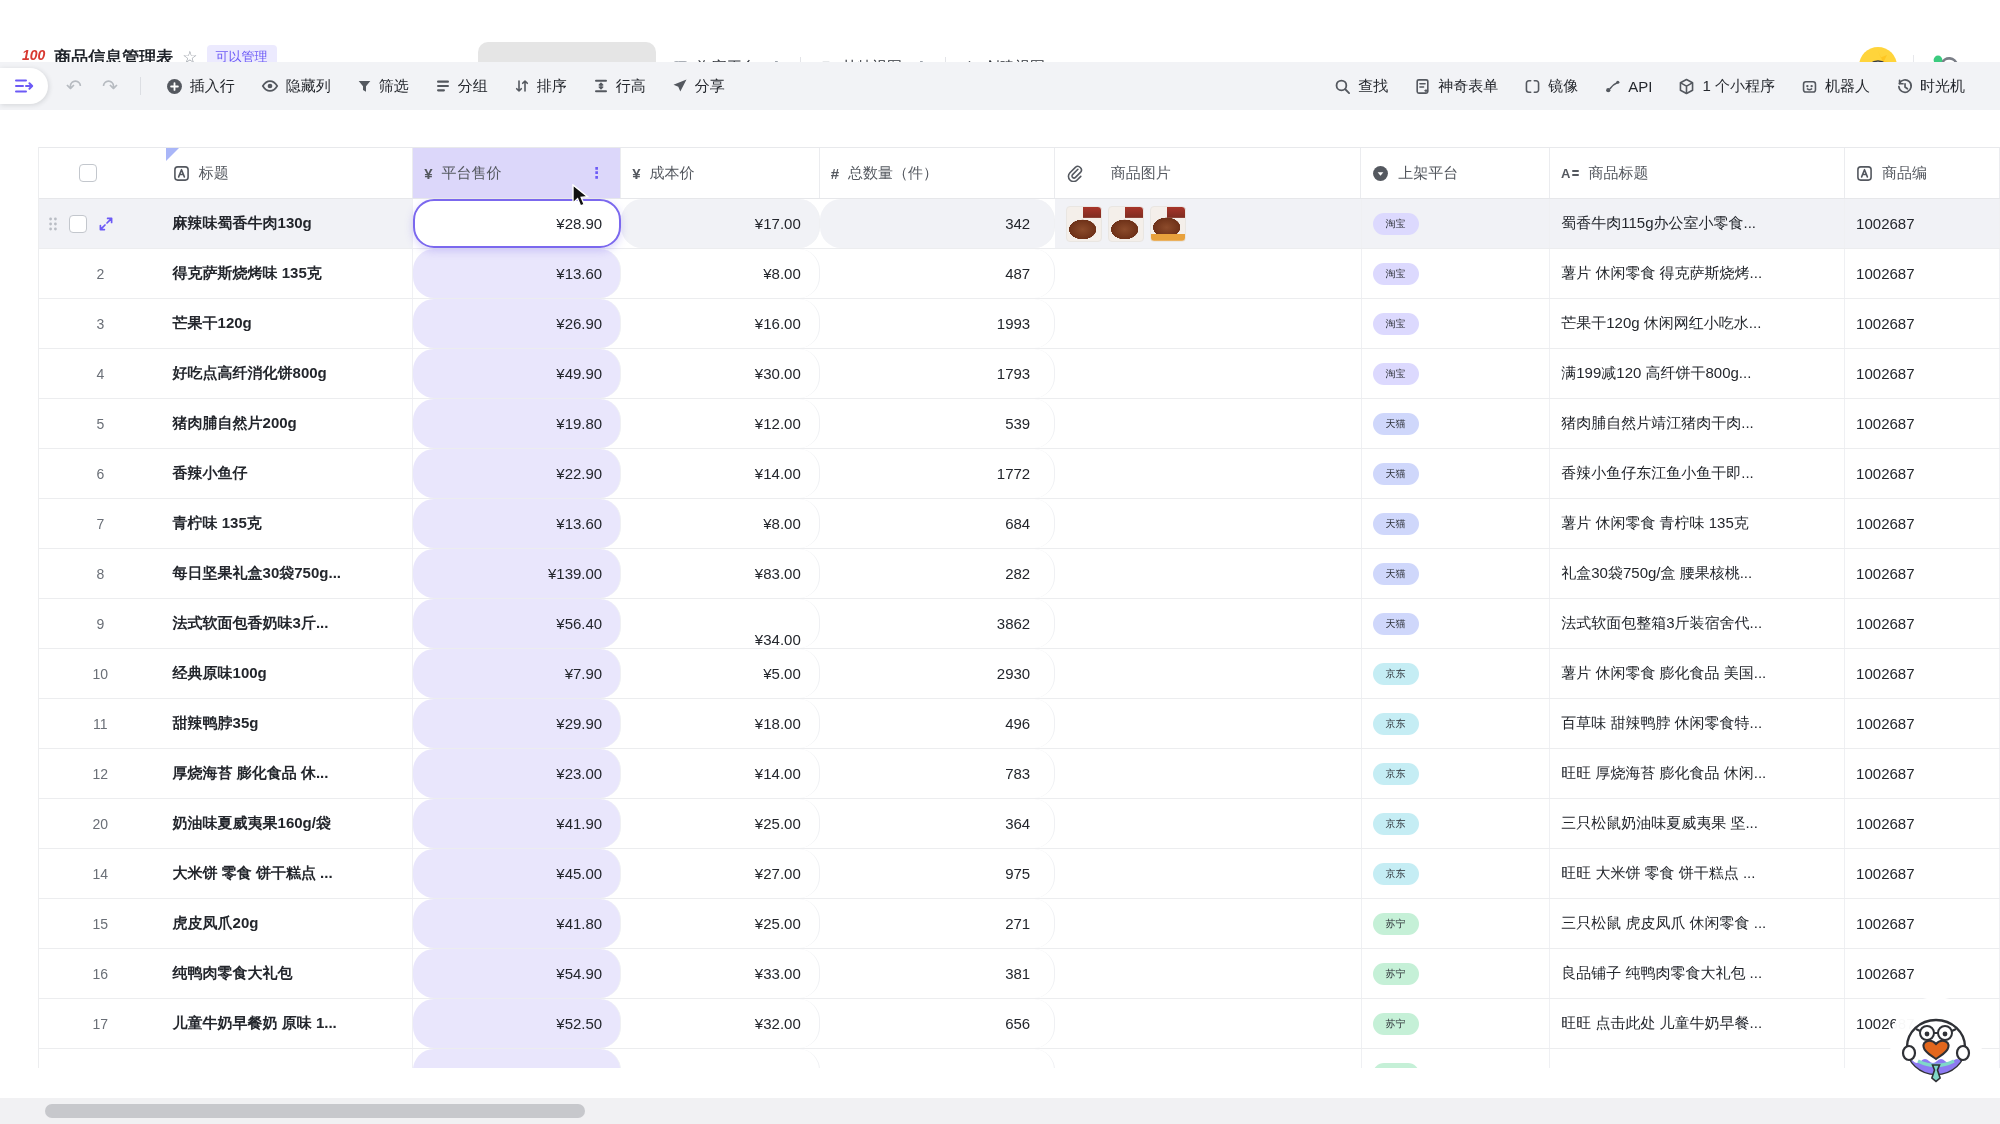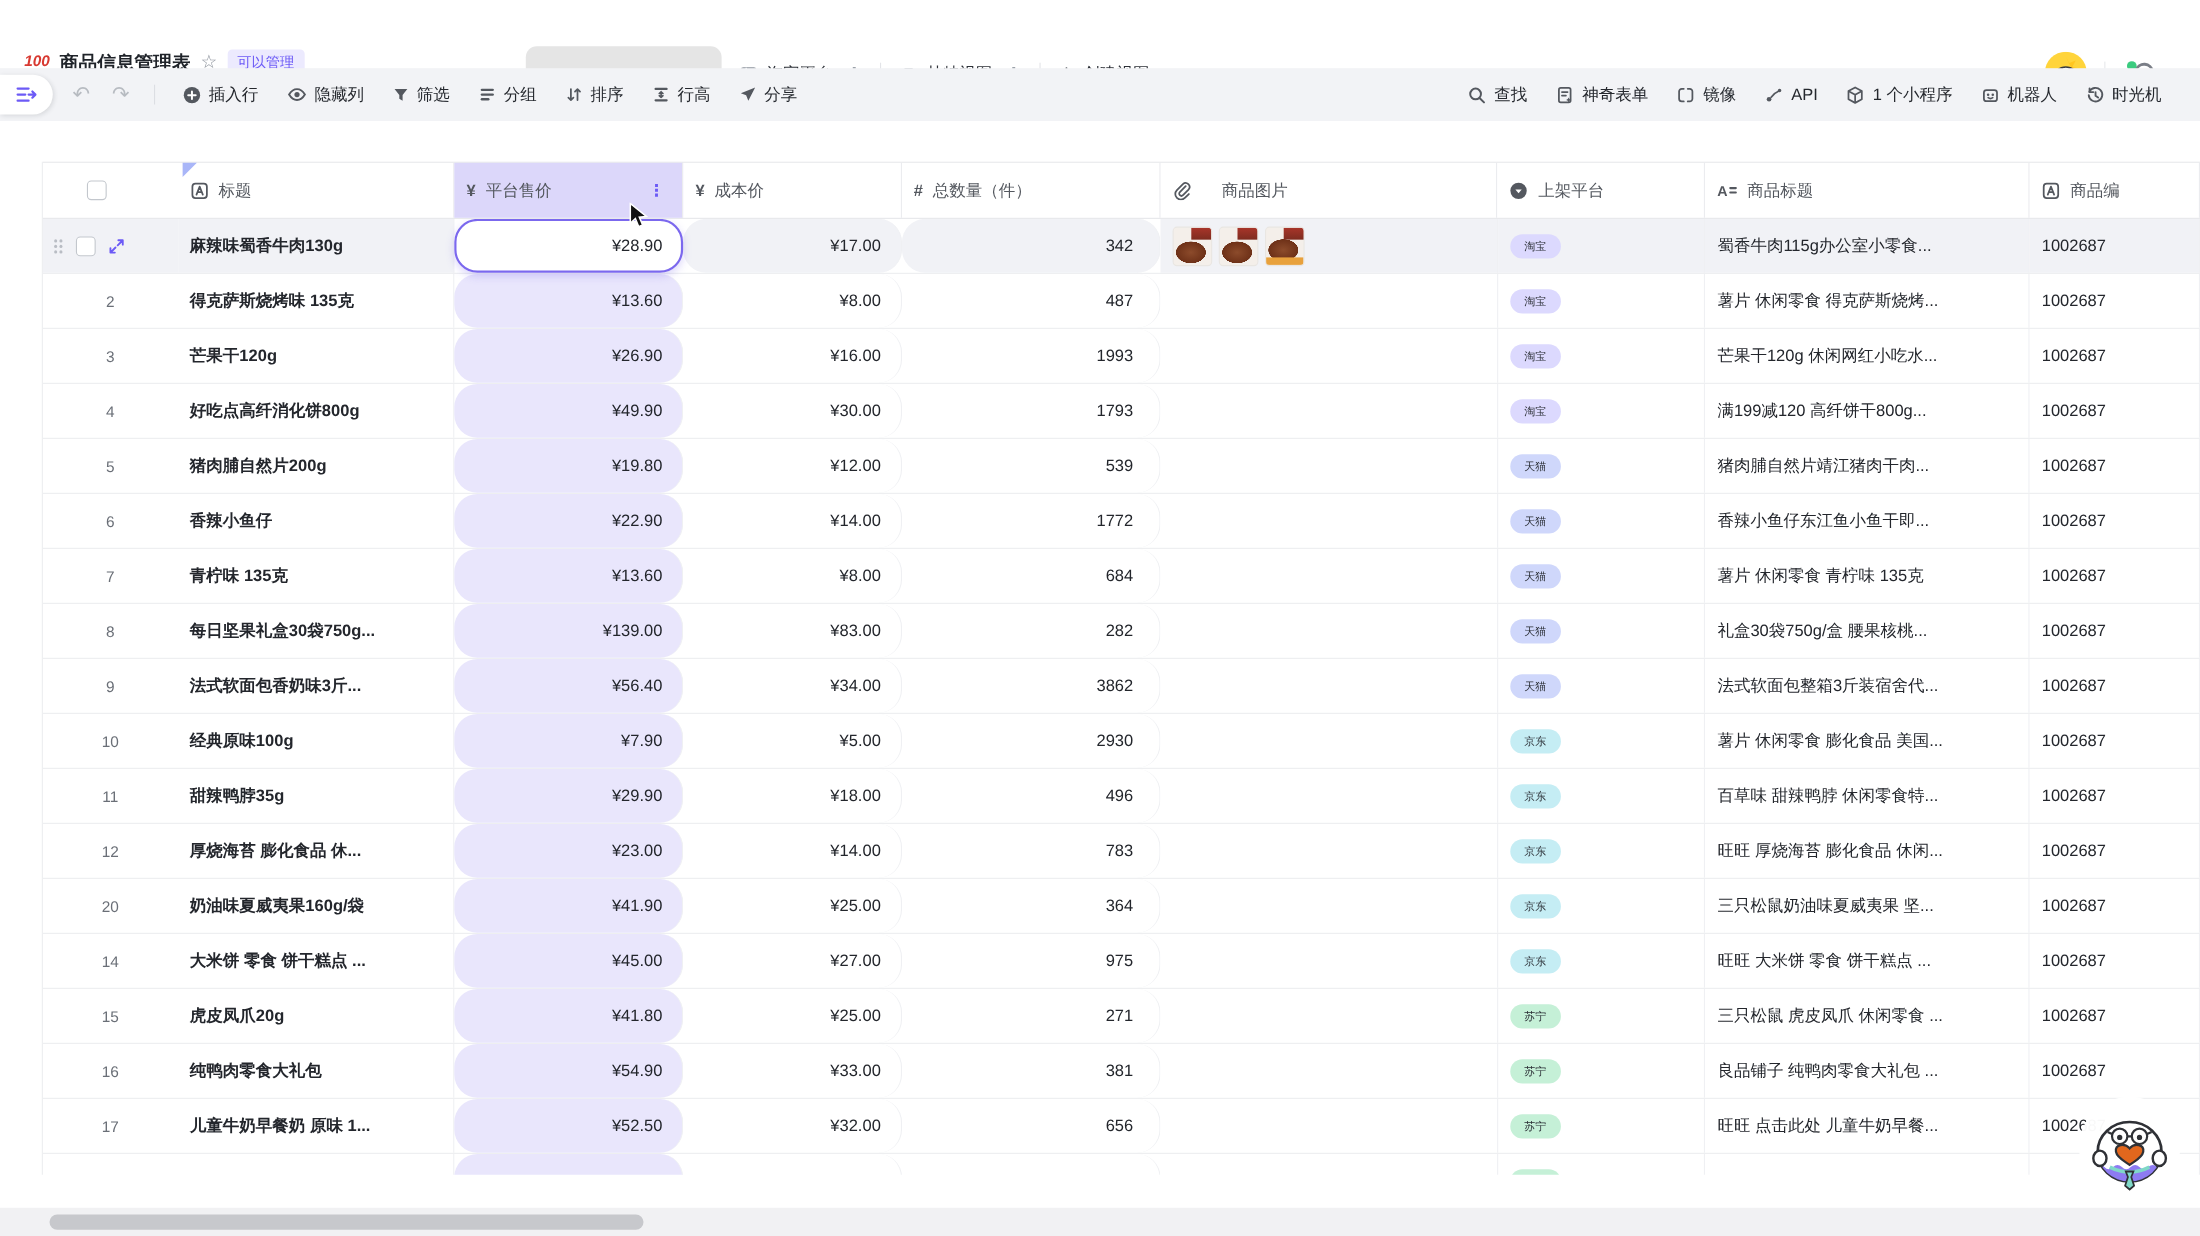--- a/index.html
+++ b/index.html
@@ -611,21 +611,21 @@
       <div class="row">
         <div class="cell sel-col" style="width: 127px;">
           <span>9</span>
         </div>
         <div class="cell" style="width: 260px;">
           <span style="font-weight:700;">法式软面包香奶味3斤...</span>
         </div>
         <div class="cell price-col num-right" style="width: 215px;">
           <span>¥56.40</span>
         </div>
-        <div class="cell num-right" style="width: 205px;">
+        <div class="cell num-right" style="width: 205px; align-items: flex-end;">
           <span>¥34.00</span>
         </div>
         <div class="cell num-right qty" style="width: 243px;">
           <span>3862</span>
         </div>
         <div class="cell" style="width: 317px;"></div>
         <div class="cell" style="width: 195px;">
           <span class="tag" style="background: rgb(207, 215, 251);">天猫</span>
         </div>
         <div class="cell" style="width: 305px;">

